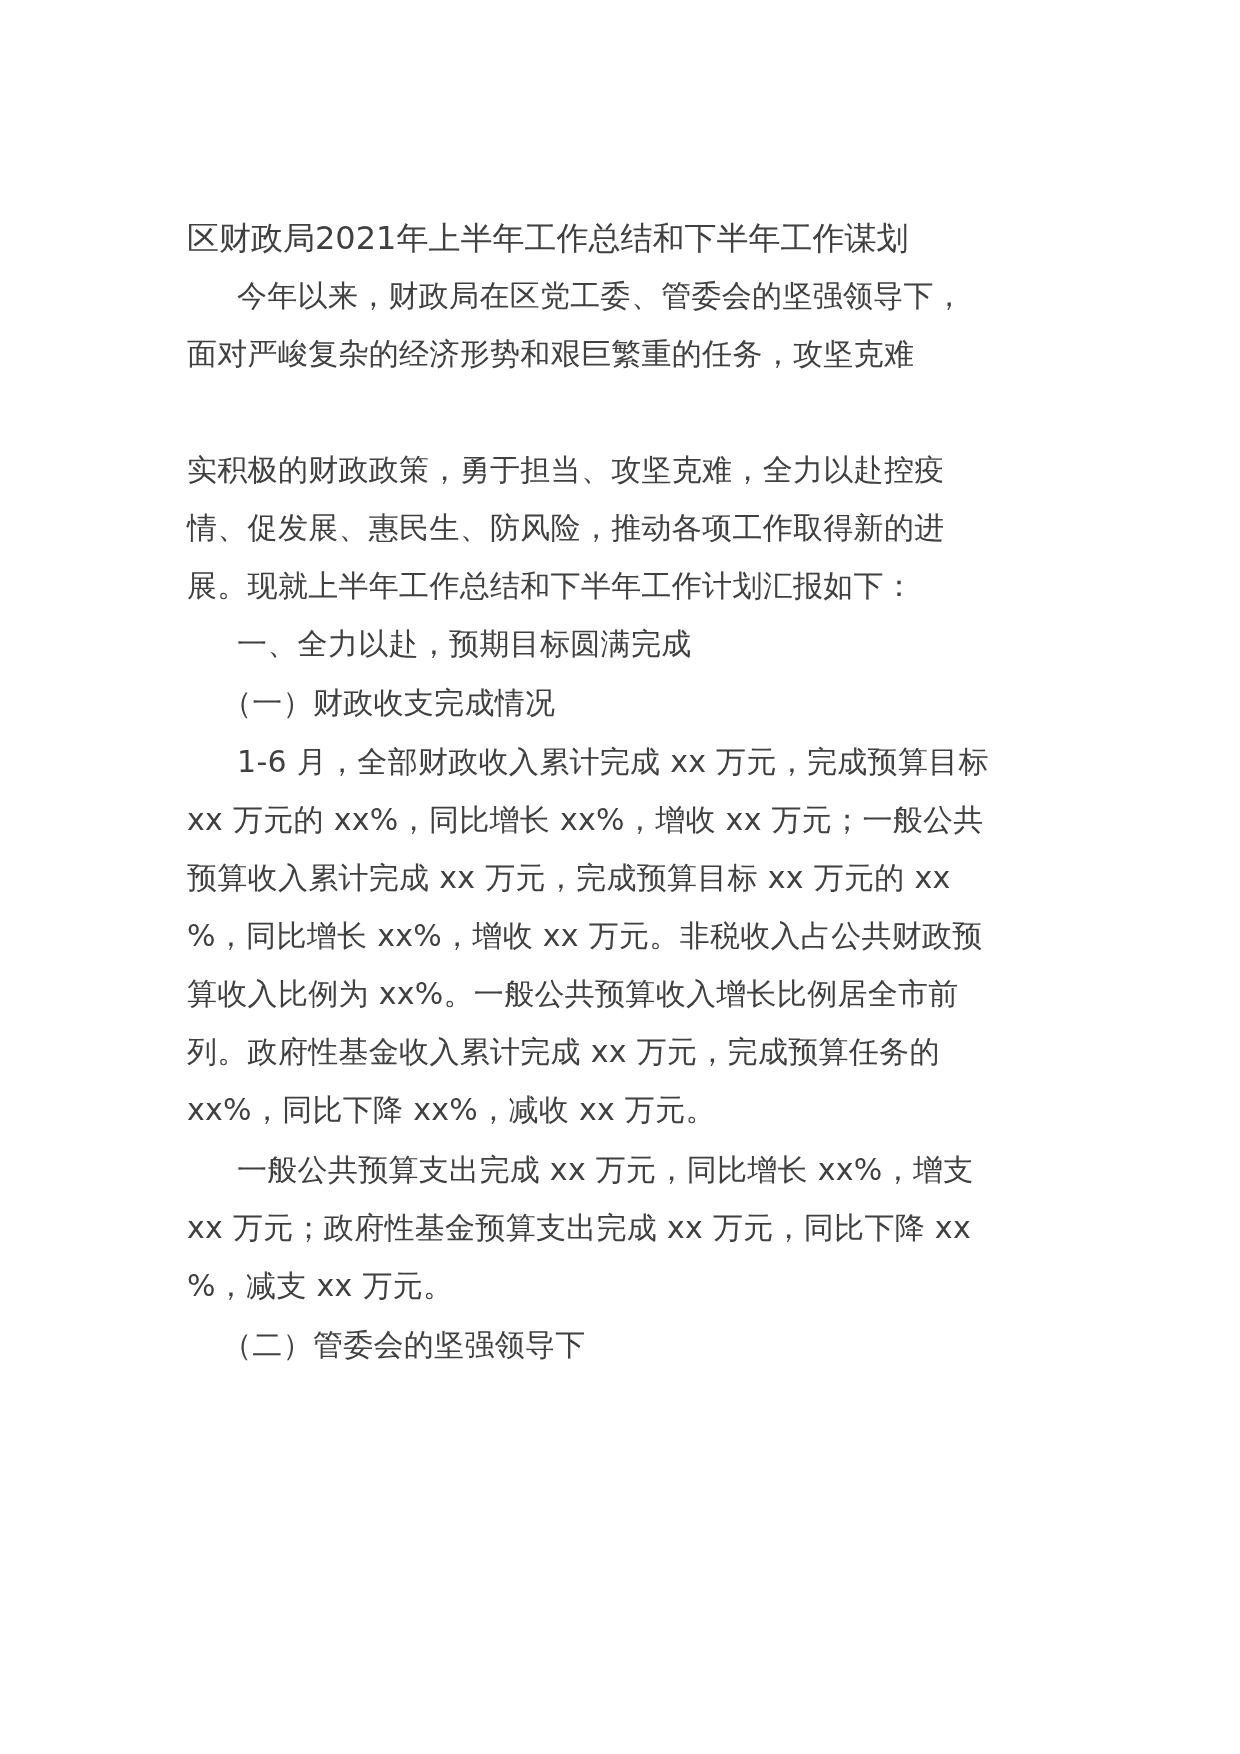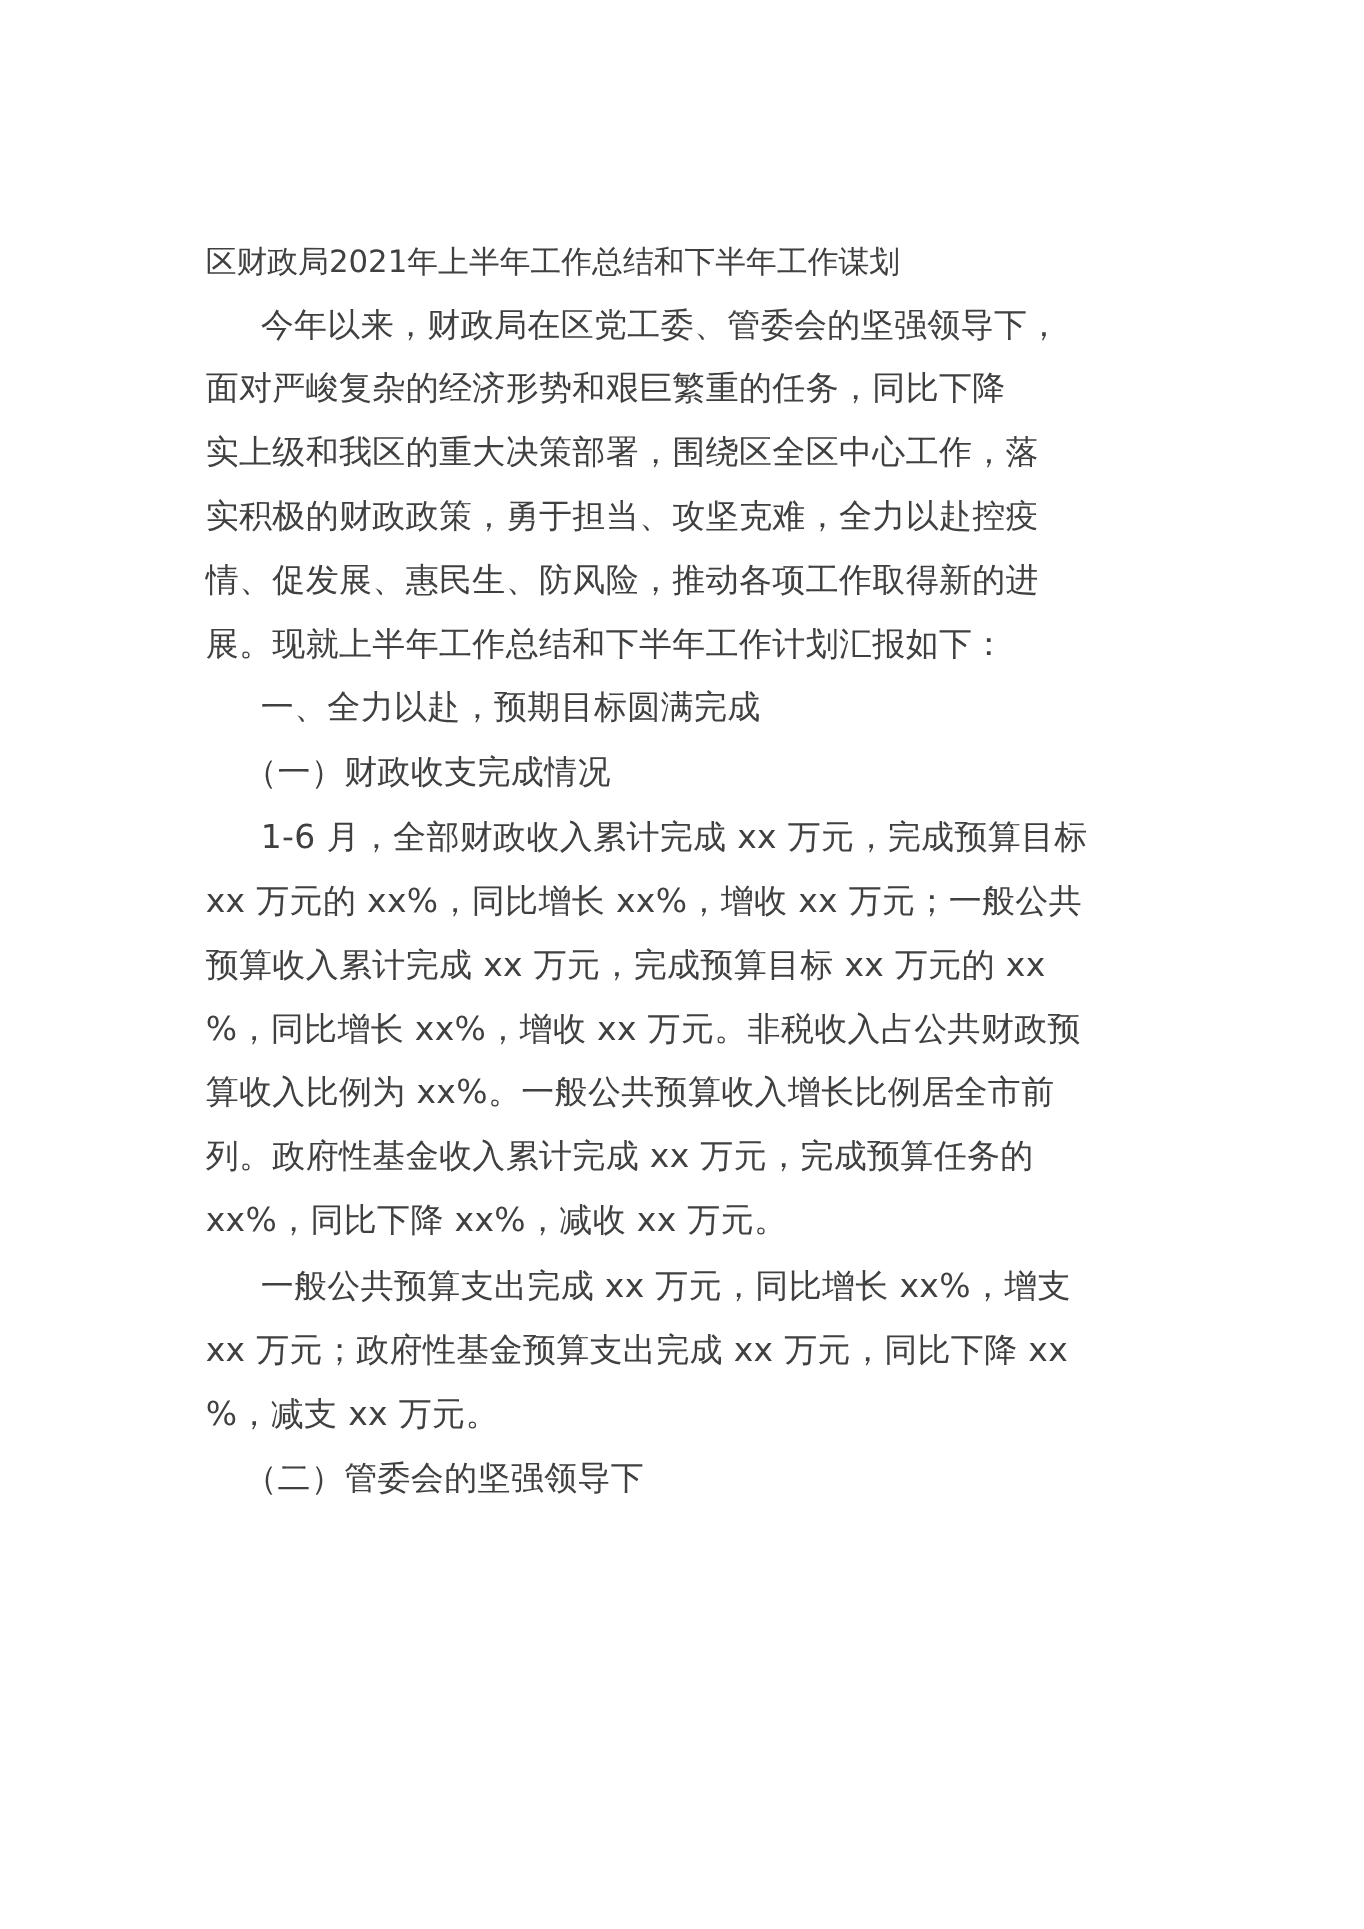--- a/index.html
+++ b/index.html
@@ -19,21 +19,21 @@
       position: absolute;
       left: 0; top: 0;
       width: 1240px;
       height: 1754px;
       background: #ffffff;
     }
     .doc-title {
       position: absolute;
       left: 187px;
       top: 218px;
-      font-size: 28px;
+      font-size: 32px;
       line-height: 40px;
       white-space: nowrap;
       color: #404040;
     }
     .line {
       position: absolute;
       left: 187px;
       font-size: 30px;
       line-height: 40px;
       white-space: nowrap;
@@ -47,22 +47,21 @@
     }
   </style>
 </head>
 <body>
 
 <div class="page">
 
   <div class="doc-title">区财政局2021年上半年工作总结和下半年工作谋划</div>
 
   <div class="line indent" style="top:276px">今年以来，财政局在区党工委、管委会的坚强领导下，</div>
-  <div class="line" style="top:334px">面对严峻复杂的经济形势和艰巨繁重的任务，同比下降</div>
-  <div class="line" style="top:392px">实上级和我区的重大决策部署，围绕区全区中心工作，落</div>
+  <div class="line" style="top:334px">面对严峻复杂的经济形势和艰巨繁重的任务，攻坚克难</div>
   <div class="line" style="top:508px">情、促发展、惠民生、防风险，推动各项工作取得新的进</div>
   <div class="line" style="top:450px">实积极的财政政策，勇于担当、攻坚克难，全力以赴控疫</div>
   <div class="line" style="top:566px">展。现就上半年工作总结和下半年工作计划汇报如下：</div>
 
   <div class="line indent heading" style="top:624px">一、全力以赴，预期目标圆满完成</div>
 
   <div class="line heading" style="top:683px; left:222px">（一）财政收支完成情况</div>
 
   <div class="line indent" style="top:742px">1-6 月，全部财政收入累计完成 xx 万元，完成预算目标</div>
   <div class="line" style="top:800px">xx 万元的 xx%，同比增长 xx%，增收 xx 万元；一般公共</div>

